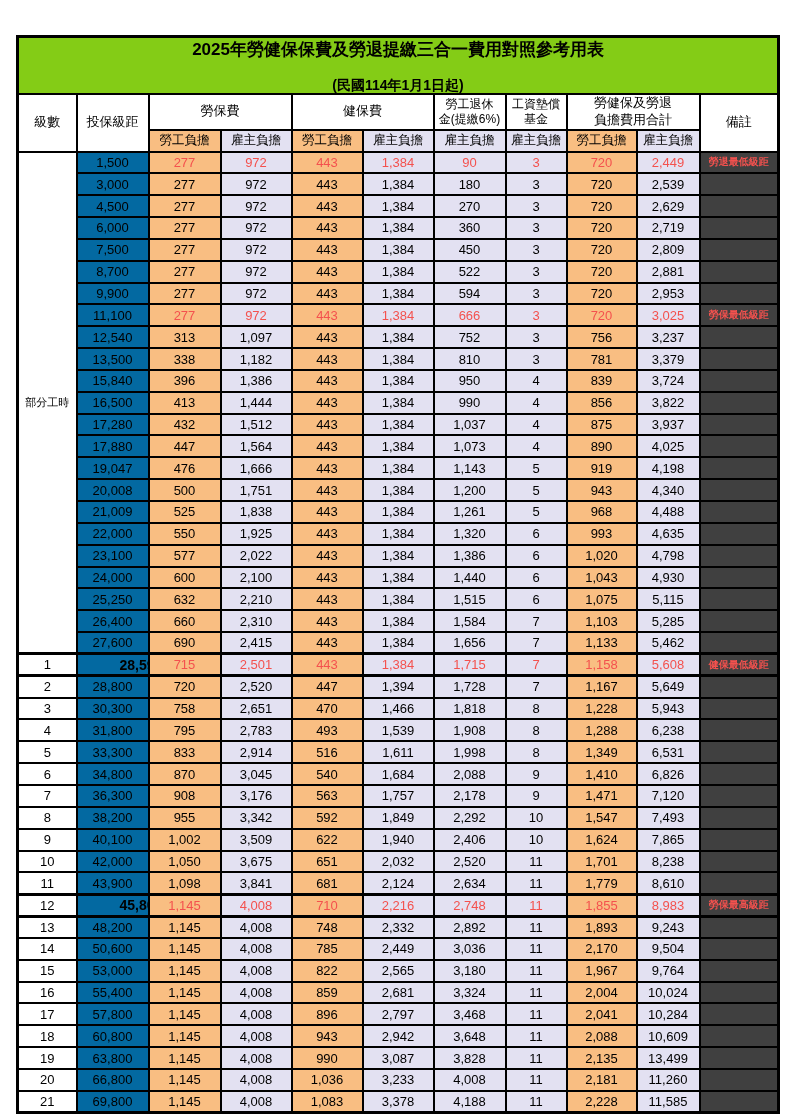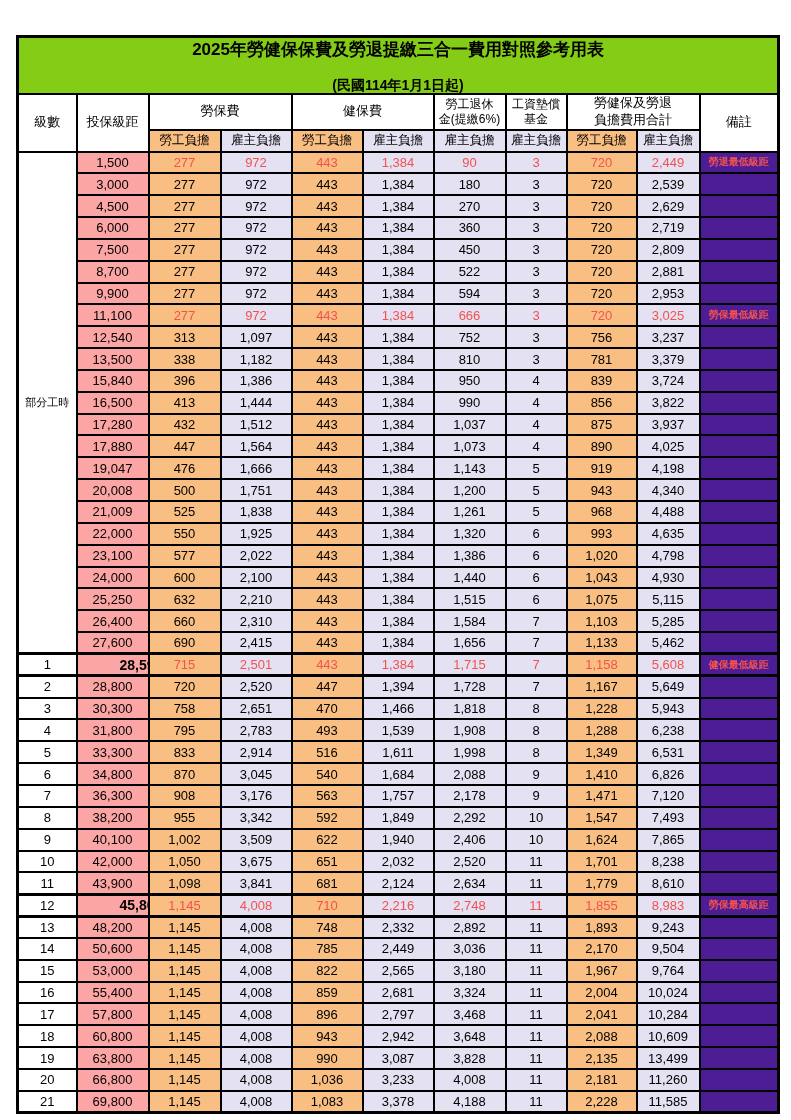--- a/index.html
+++ b/index.html
@@ -24,23 +24,23 @@
   .hline{line-height:1.3;font-size:13px;}
   .h2line .hline{font-size:12px;line-height:1.25;}
   .hsub th{height:20px;font-size:12.5px;margin-left:12px;}
   .emp{background:var(--emp);}
   .empr{background:var(--empr);}
   
   tbody tr{height:21.85px;}
   tbody td{font-size:13px;}
   td.level{font-size:13px;background:#fff;}
   td.parttime{font-size:11px;letter-spacing:0;}
-  td.bracket{font-size:13px;background:#fca5a5;}
+  td.bracket{font-size:13px;background:#0369a1;}
   td.bracket.bold-bracket{font-weight:bold;font-size:14px;padding-left:42px;}
-  td.note{font-size:10px;font-weight:bold;color:var(--red);background:#4c1d95;}
+  td.note{font-size:10px;font-weight:bold;color:var(--red);background:#404040;}
   .red-row td.val{color:var(--red);}
   .thick-row td{border-top-width:3px;border-bottom-width:3px;}
 </style>
 </head>
 <body>
 
 <div class="sheet">
   <table>
     <colgroup>
       <col style="width:59px">

